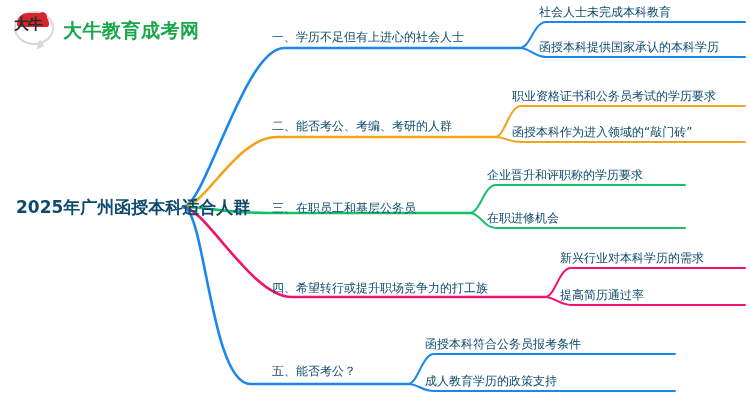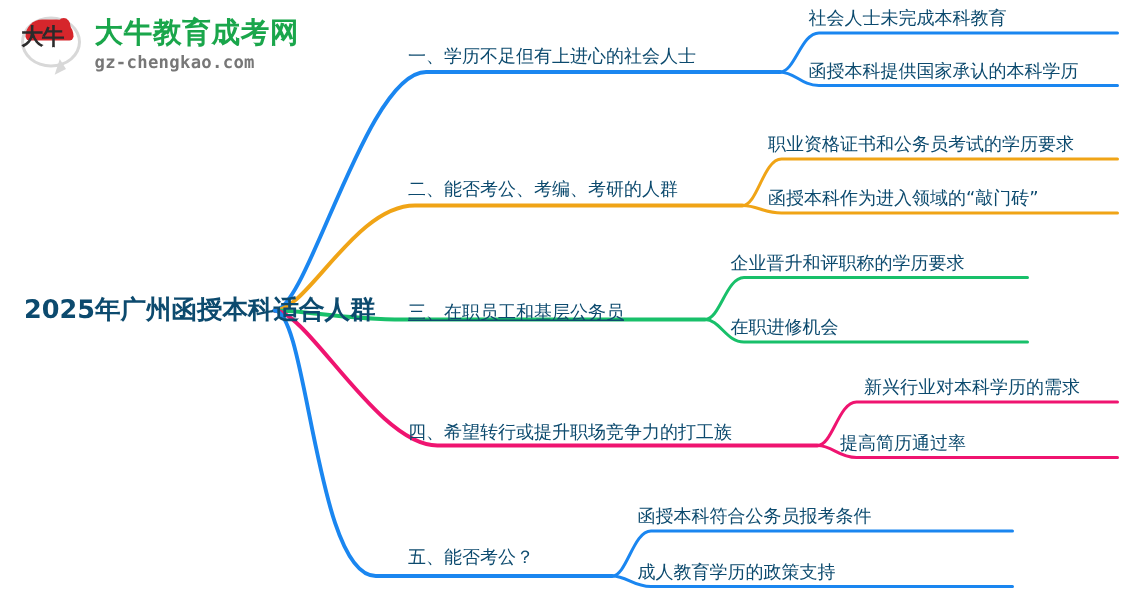--- a/index.html
+++ b/index.html
@@ -138,21 +138,20 @@
 <div id="logo">
   <div id="logo-mark">
     <div id="logo-bubble"></div>
     <div id="logo-bubble-tail"></div>
     <div id="logo-swoosh"></div>
     <div id="logo-dot"></div>
     <div id="logo-char">大牛</div>
   </div>
   <div id="logo-text">
     <div id="logo-title">大牛教育成考网</div>
-    <div id="logo-sub">gz-chengkao.com</div>
   </div>
 </div>
 
 <svg id="map-svg" viewBox="0 0 750 410">
   <g id="connector-layer" fill="none" stroke-width="2.2" stroke-linecap="round">
       <path d="M 183 207
         C 205 207 244.10000000000002 48 284.1 48
         L 520 48" stroke="#1a86f0" stroke-width="2.6"></path>
       <path d="M 520 48
           C 530 48 534 22 546 22
@@ -201,22 +200,22 @@
 </svg>
 
 <div id="label-layer">
   <div class="node-label" id="root-label">2025年广州函授本科适合人群</div>
 <div class="node-label branch-label" style="left: 272px; top: 31px;">一、学历不足但有上进心的社会人士</div>
     <div class="node-label leaf-label" style="left: 539px; top: 6px;">社会人士未完成本科教育</div>
     <div class="node-label leaf-label" style="left: 539px; top: 41px;">函授本科提供国家承认的本科学历</div>
     <div class="node-label branch-label" style="left: 272px; top: 120px;">二、能否考公、考编、考研的人群</div>
     <div class="node-label leaf-label" style="left: 512px; top: 90px;">职业资格证书和公务员考试的学历要求</div>
     <div class="node-label leaf-label" style="left: 512px; top: 126px;">函授本科作为进入领域的“敲门砖”</div>
-    <div class="node-label branch-label" style="left: 272px; top: 202px; text-decoration: underline;">三、在职员工和基层公务员</div>
+    <div class="node-label branch-label" style="left: 272px; top: 202px;">三、在职员工和基层公务员</div>
     <div class="node-label leaf-label" style="left: 487px; top: 169px;">企业晋升和评职称的学历要求</div>
     <div class="node-label leaf-label" style="left: 487px; top: 212px;">在职进修机会</div>
     <div class="node-label branch-label" style="left: 272px; top: 282px;">四、希望转行或提升职场竞争力的打工族</div>
-    <div class="node-label leaf-label" style="left: 560px; top: 252px; margin-left: 16px;">新兴行业对本科学历的需求</div>
+    <div class="node-label leaf-label" style="left: 560px; top: 252px;">新兴行业对本科学历的需求</div>
     <div class="node-label leaf-label" style="left: 560px; top: 289px;">提高简历通过率</div>
     <div class="node-label branch-label" style="left: 272px; top: 365px;">五、能否考公？</div>
     <div class="node-label leaf-label" style="left: 425px; top: 338px;">函授本科符合公务员报考条件</div>
     <div class="node-label leaf-label" style="left: 425px; top: 375px;">成人教育学历的政策支持</div>
   </div>
 
 </body></html>

